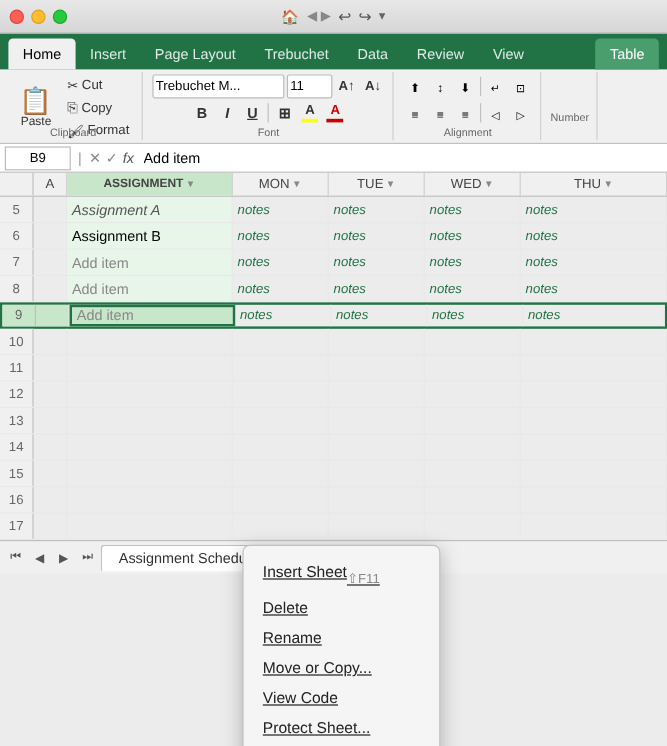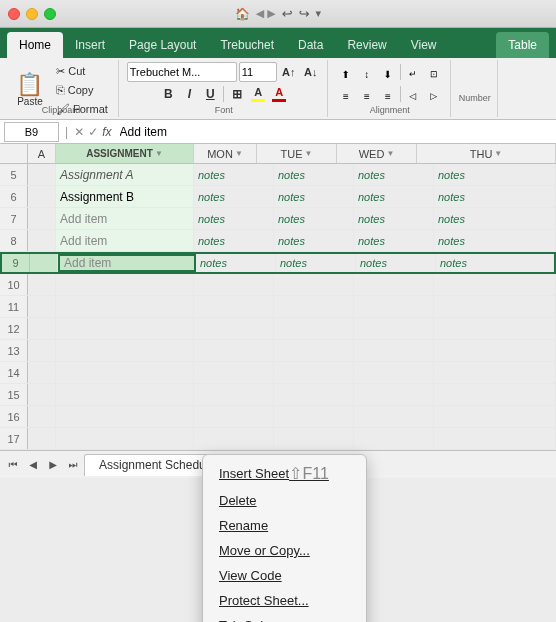--- a/index.html
+++ b/index.html
@@ -400,21 +400,21 @@
 </div>
 
 <div class="main-area">
 
   <div class="col-header-row">
     <div class="row-num-header"></div>
     <div class="col-hdr" style="width:28px;">A</div>
     <div class="col-hdr" style="width:138px; background:#c8e6c9; font-size:10px; font-weight:600;">
       ASSIGNMENT <span class="col-filter">▼</span>
     </div>
-    <div class="col-hdr" style="width:63px;">
+    <div class="col-hdr" style="width:80px;">
       MON <span class="col-filter">▼</span>
     </div>
     <div class="col-hdr" style="width:80px;">
       TUE <span class="col-filter">▼</span>
     </div>
     <div class="col-hdr" style="width:80px;">
       WED <span class="col-filter">▼</span>
     </div>
     <div class="col-hdr" style="flex:1;">
       THU <span class="col-filter">▼</span>
@@ -576,21 +576,21 @@
       <div class="grid-cell" style="width:138px;"></div>
       <div class="grid-cell" style="width:80px;"></div>
       <div class="grid-cell" style="width:80px;"></div>
       <div class="grid-cell" style="width:80px;"></div>
       <div class="grid-cell" style="flex:1;"></div>
     </div>
 
   <div class="context-menu">
     <div class="ctx-item">
       <span>Insert Sheet</span>
-      <span style="font-size:16px; color:#888;">⇧F11</span>
+      <span style="font-size:11px; color:#888;margin-top:12px;">⇧F11</span>
     </div>
     <div class="ctx-item">
       <span>Delete</span>
     </div>
     <div class="ctx-item">
       <span>Rename</span>
     </div>
     <div class="ctx-item">
       <span>Move or Copy...</span>
     </div>

